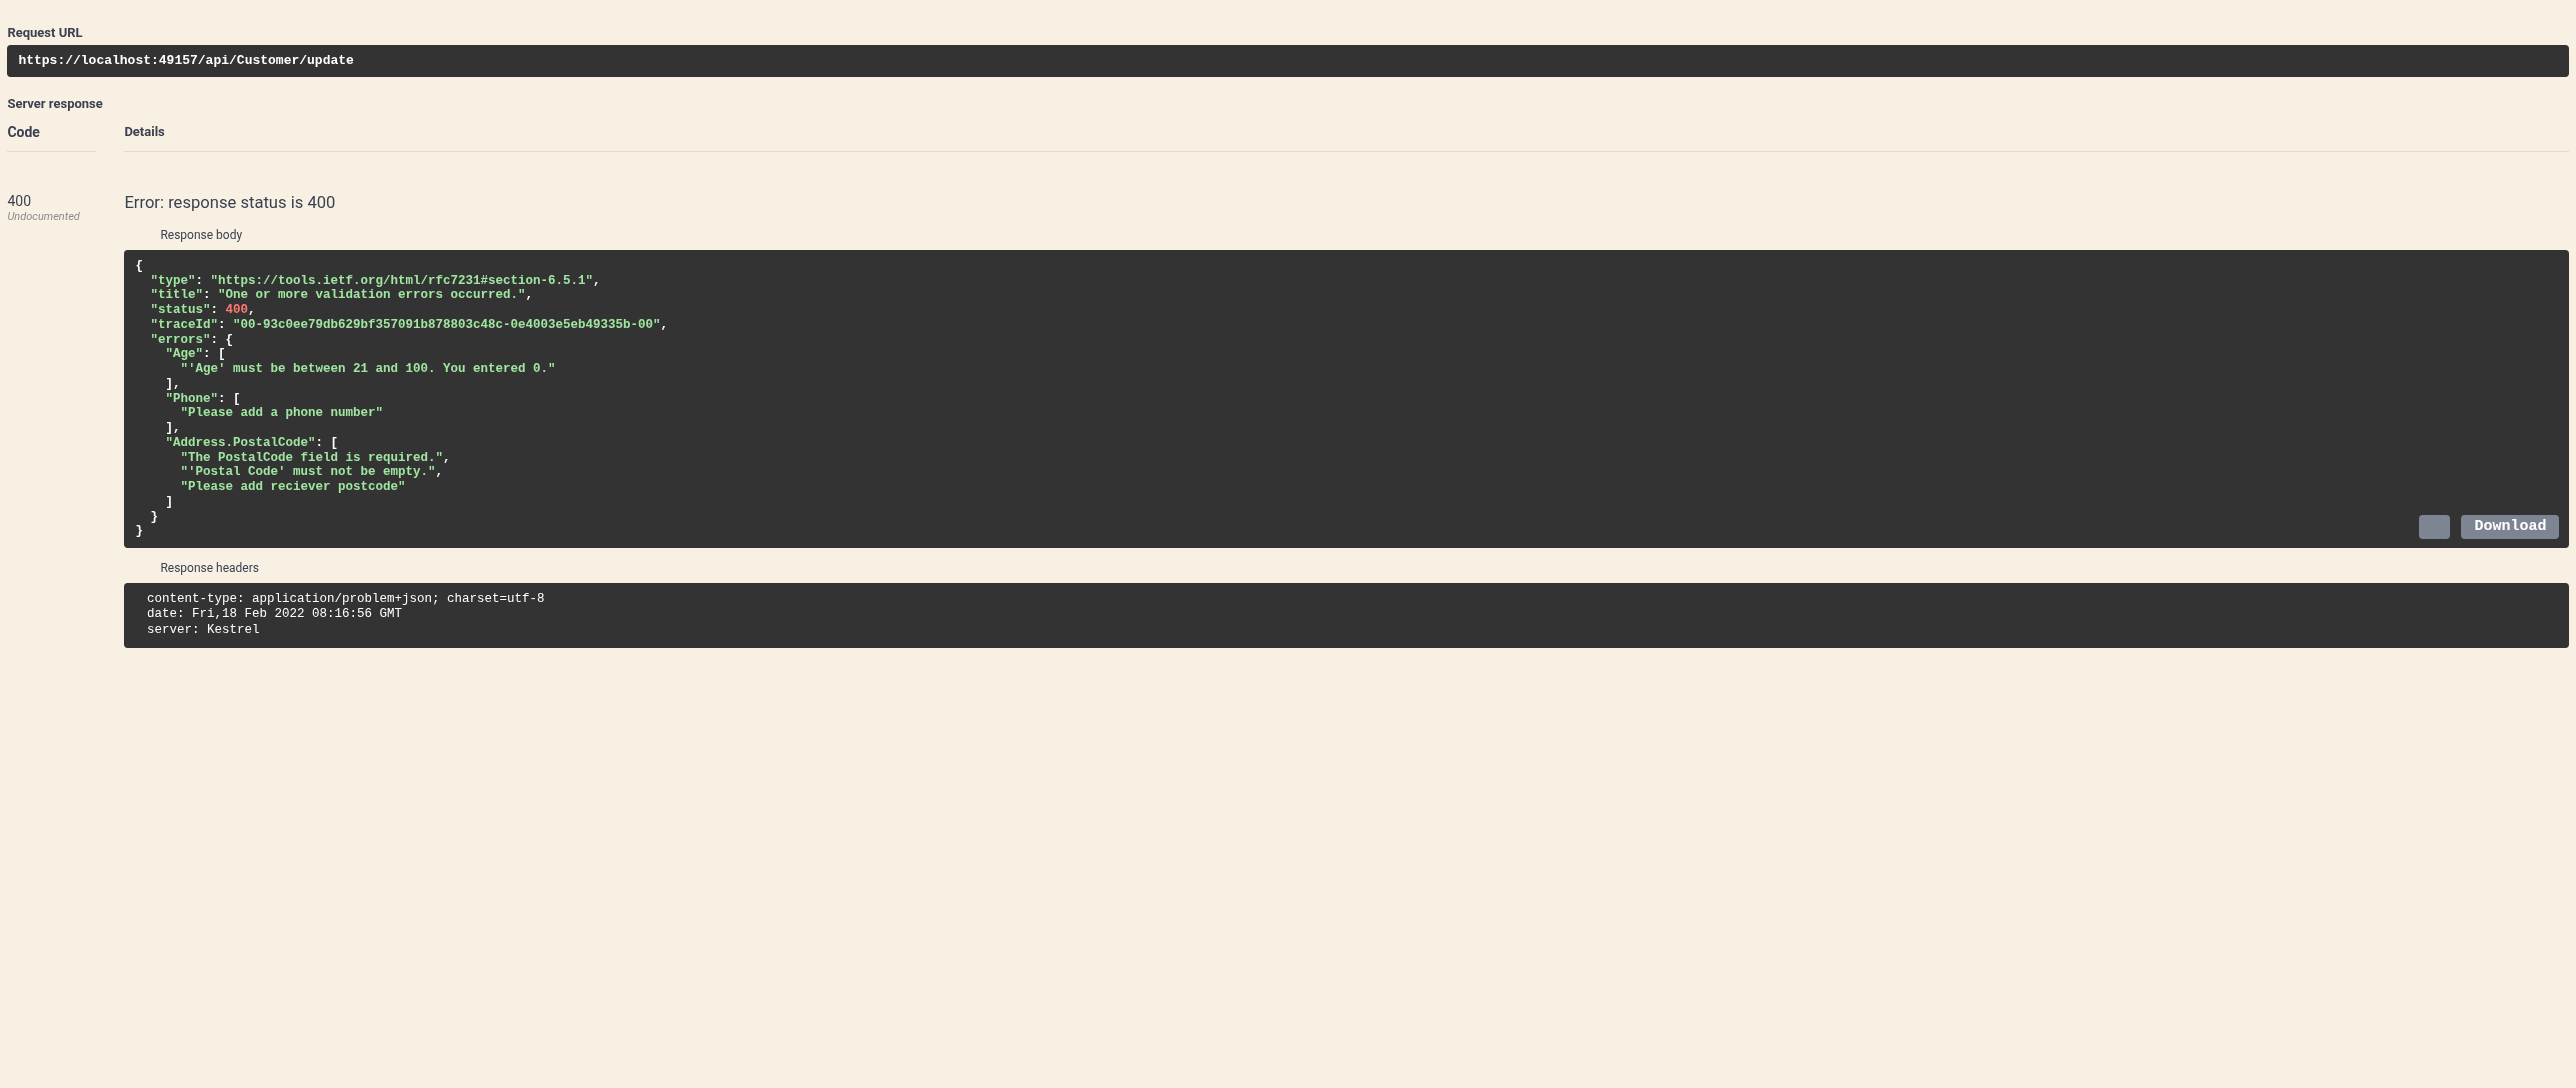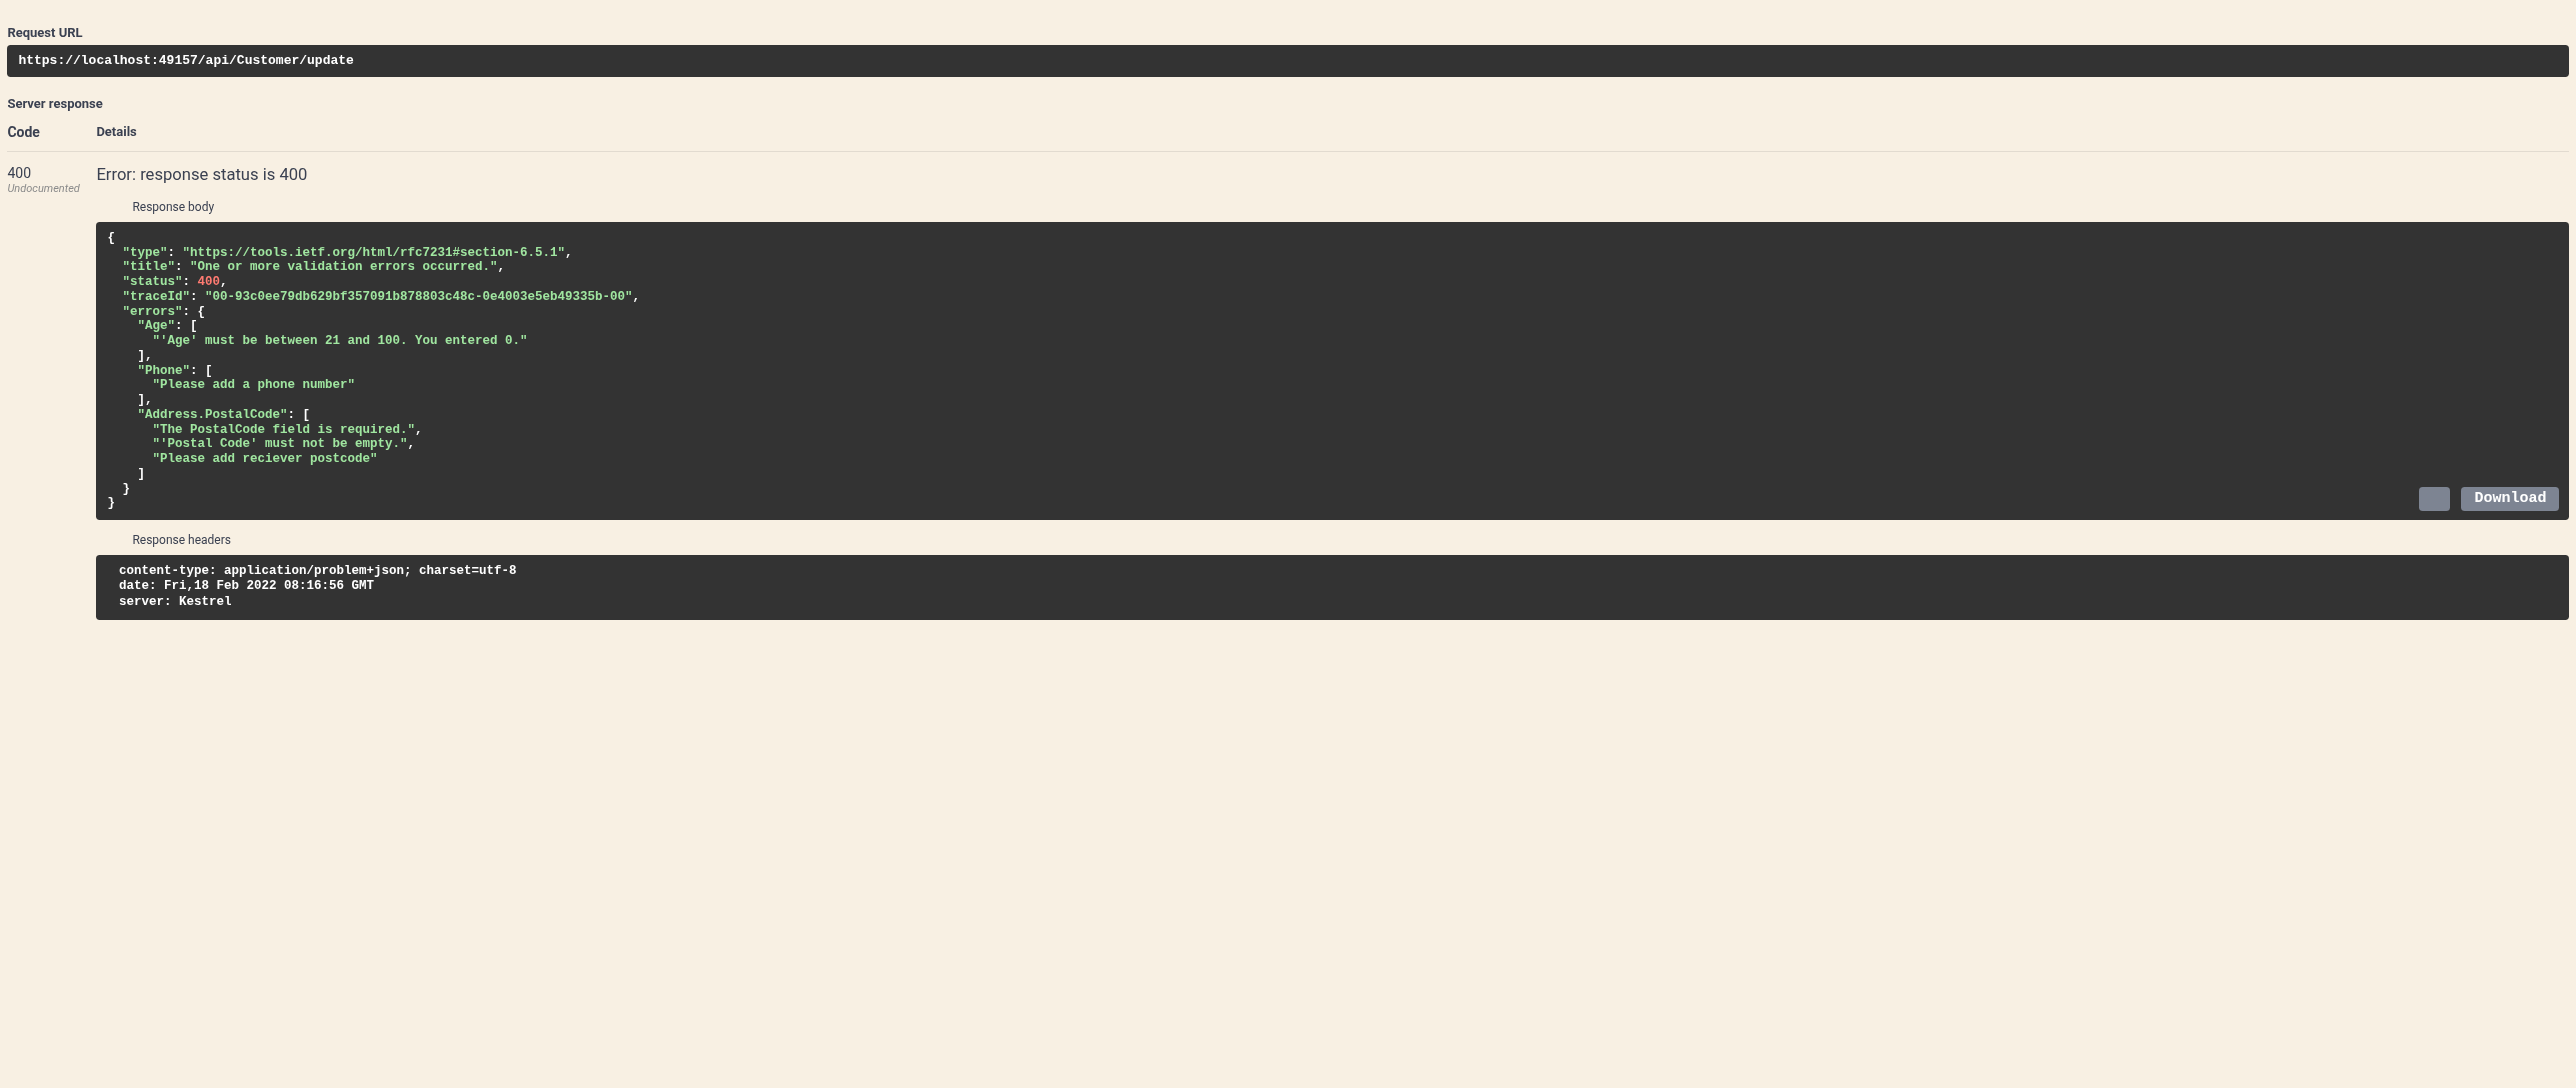--- a/index.html
+++ b/index.html
@@ -27,20 +27,21 @@
   }
   .section-label.server-resp {
     font-weight: 700;
     font-size: 13px;
     margin-bottom: 13px;
   }
   .columns {
     display: grid;
     grid-template-columns: 89px 1fr;
     column-gap: 0;
+    gap: 28px;
   }
   .col-head {
     font-weight: 700;
     font-size: 14px;
     color: #3b4151;
     padding-bottom: 11px;
     border-bottom: 0.9px solid #e2dbd0;
   }
   .col-head.details {
     font-weight: 700;
@@ -120,21 +121,21 @@
   }
   .headers-block {
     background: #333333;
     color: #ffffff;
     font-family: "SFMono-Regular", Consolas, "Liberation Mono", Menlo, monospace;
     font-size: 12.5px;
     line-height: 1.25;
     padding: 9.2px 15px;
     border-radius: 3.7px;
     white-space: pre;
-    font-weight: 700;
+    font-weight: 400;
   }
 </style>
 </head>
 <body>
 
 <div class="section-label">Request URL</div>
 <div class="url-bar">https://localhost:49157/api/Customer/update</div>
 
 <div class="section-label server-resp">Server response</div>
 

